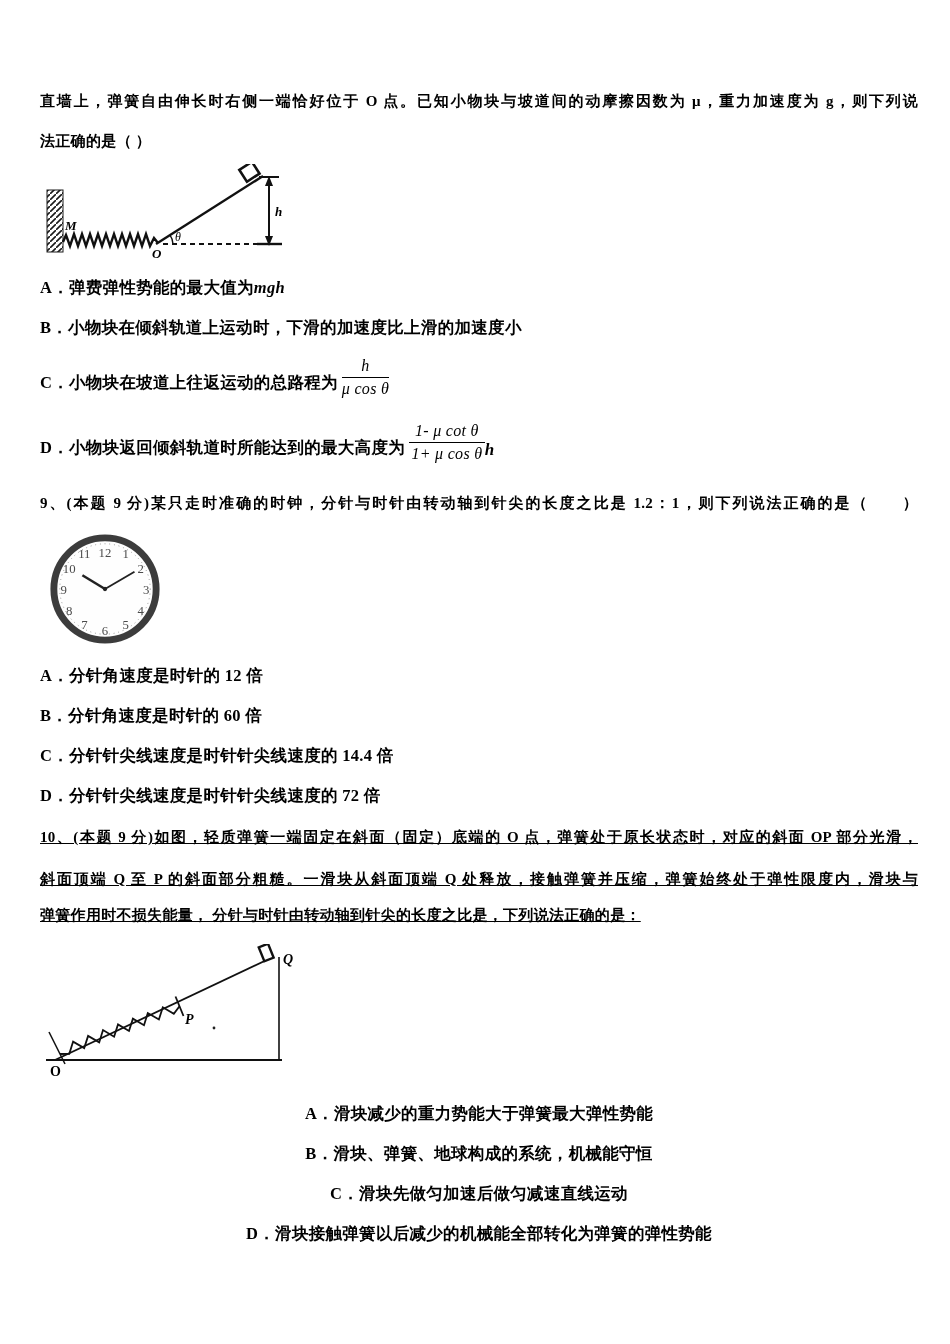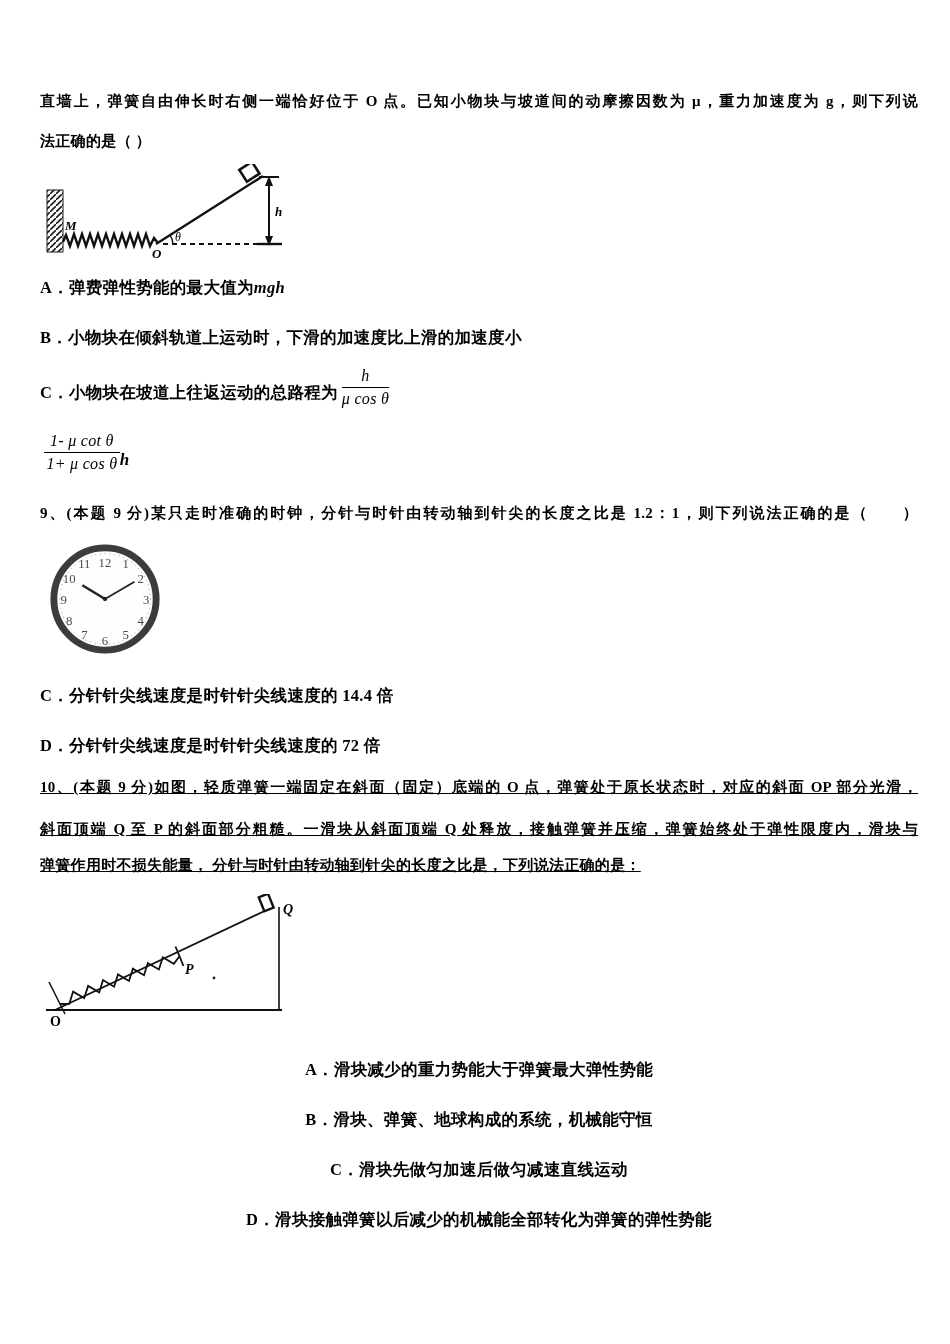--- a/index.html
+++ b/index.html
@@ -11,21 +11,21 @@
   .page{padding:88px 32px 0 40px;}
   .stem-line{
     font-size:15px;font-weight:700;line-height:26px;
     text-align:justify;text-align-last:justify;
     letter-spacing:0.3px;white-space:normal;
   }
   .stem-line.last{text-align-last:left;}
   .stem-gap{margin-top:14px;}
   .opt{
     font-size:16.5px;font-weight:700;line-height:24px;
-    letter-spacing:0.3px;margin-top:26px;
+    letter-spacing:0.3px;margin-top:16px;
   }
   .var{font-style:italic;font-weight:700;text-align:center;}
   .frac{
     display:inline-block;text-align:center;vertical-align:-6px;
     font-size:16px;font-weight:400;font-style:italic;line-height:1.25;
     margin-left:4px;
   }
   .frac .num{display:block;border-bottom:1.5px solid #000;padding:0 6px 1px 6px;}
   .frac .den{display:block;padding-top:1px;}
   .frac-suffix{font-style:italic;font-weight:700;font-size:17px;vertical-align:-2px;}
@@ -84,21 +84,21 @@
 
   <div class="optblock">
     <div class="opt" style="margin-top:16px;">
       <span>A．弹费弹性势能的最大值为</span><span class="var">mgh</span>
     </div>
     <div class="opt">B．小物块在倾斜轨道上运动时，下滑的加速度比上滑的加速度小</div>
     <div class="opt opt-frac-row">
       <span>C．小物块在坡道上往返运动的总路程为</span><span class="frac"><span class="num">h</span><span class="den">μ cos θ</span></span>
     </div>
     <div class="opt opt-frac-row" style="margin-top:22px;">
-      <span class="frac"><span class="num">1- μ cot θ</span><span class="den">1+ μ cos θ</span></span><span class="frac-suffix">h</span>
+      <span>D．小物块返回倾斜轨道时所能达到的最大高度为</span><span class="frac"><span class="num">1- μ cot θ</span><span class="den">1+ μ cos θ</span></span><span class="frac-suffix">h</span>
     </div>
   </div>
 
   <div class="stem-line q9stem">9、(本题 9 分)某只走时准确的时钟，分针与时针由转动轴到针尖的长度之比是 1.2：1，则下列说法正确的是（　　）</div>
 
   <div class="clockwrap">
     <svg class="fig" width="118" height="118" viewBox="0 0 120 120">
       <circle cx="60" cy="60" r="52" fill="#fefefe" stroke="#3c3c3c" stroke-width="7"></circle>
       <circle cx="60" cy="60" r="46" fill="none" stroke="#8a8a8a" stroke-width="1" stroke-dasharray="0.9,3.9"></circle>
       <g fill="#4a4a4a" font-size="13" text-anchor="middle">
@@ -115,20 +115,22 @@
         <text x="23.6" y="44">10</text>
         <text x="39" y="28.5">11</text>
       </g>
       <line x1="60" y1="60" x2="37" y2="46" stroke="#222" stroke-width="2.6"></line>
       <line x1="60" y1="60" x2="90" y2="42.5" stroke="#222" stroke-width="1.9"></line>
       <circle cx="60" cy="60" r="2.2" fill="#222"></circle>
     </svg>
   </div>
 
   <div class="optblock" style="margin-top:12px;">
+    <div class="opt">A．分针角速度是时针的 12 倍</div>
+    <div class="opt">B．分针角速度是时针的 60 倍</div>
     <div class="opt">C．分针针尖线速度是时针针尖线速度的 14.4 倍</div>
     <div class="opt">D．分针针尖线速度是时针针尖线速度的 72 倍</div>
   </div>
 
   <div class="q10stem">
     <div class="stem-line">10、(本题 9 分)如图，轻质弹簧一端固定在斜面（固定）底端的 O 点，弹簧处于原长状态时，对应的斜面 OP 部分光滑，</div>
     <div class="stem-line" style="margin-top:16px;">斜面顶端 Q 至 P 的斜面部分粗糙。一滑块从斜面顶端 Q 处释放，接触弹簧并压缩，弹簧始终处于弹性限度内，滑块与</div>
     <div class="stem-line last" style="margin-top:10px;">弹簧作用时不损失能量， 分针与时针由转动轴到针尖的长度之比是，下列说法正确的是：</div>
   </div>
 

